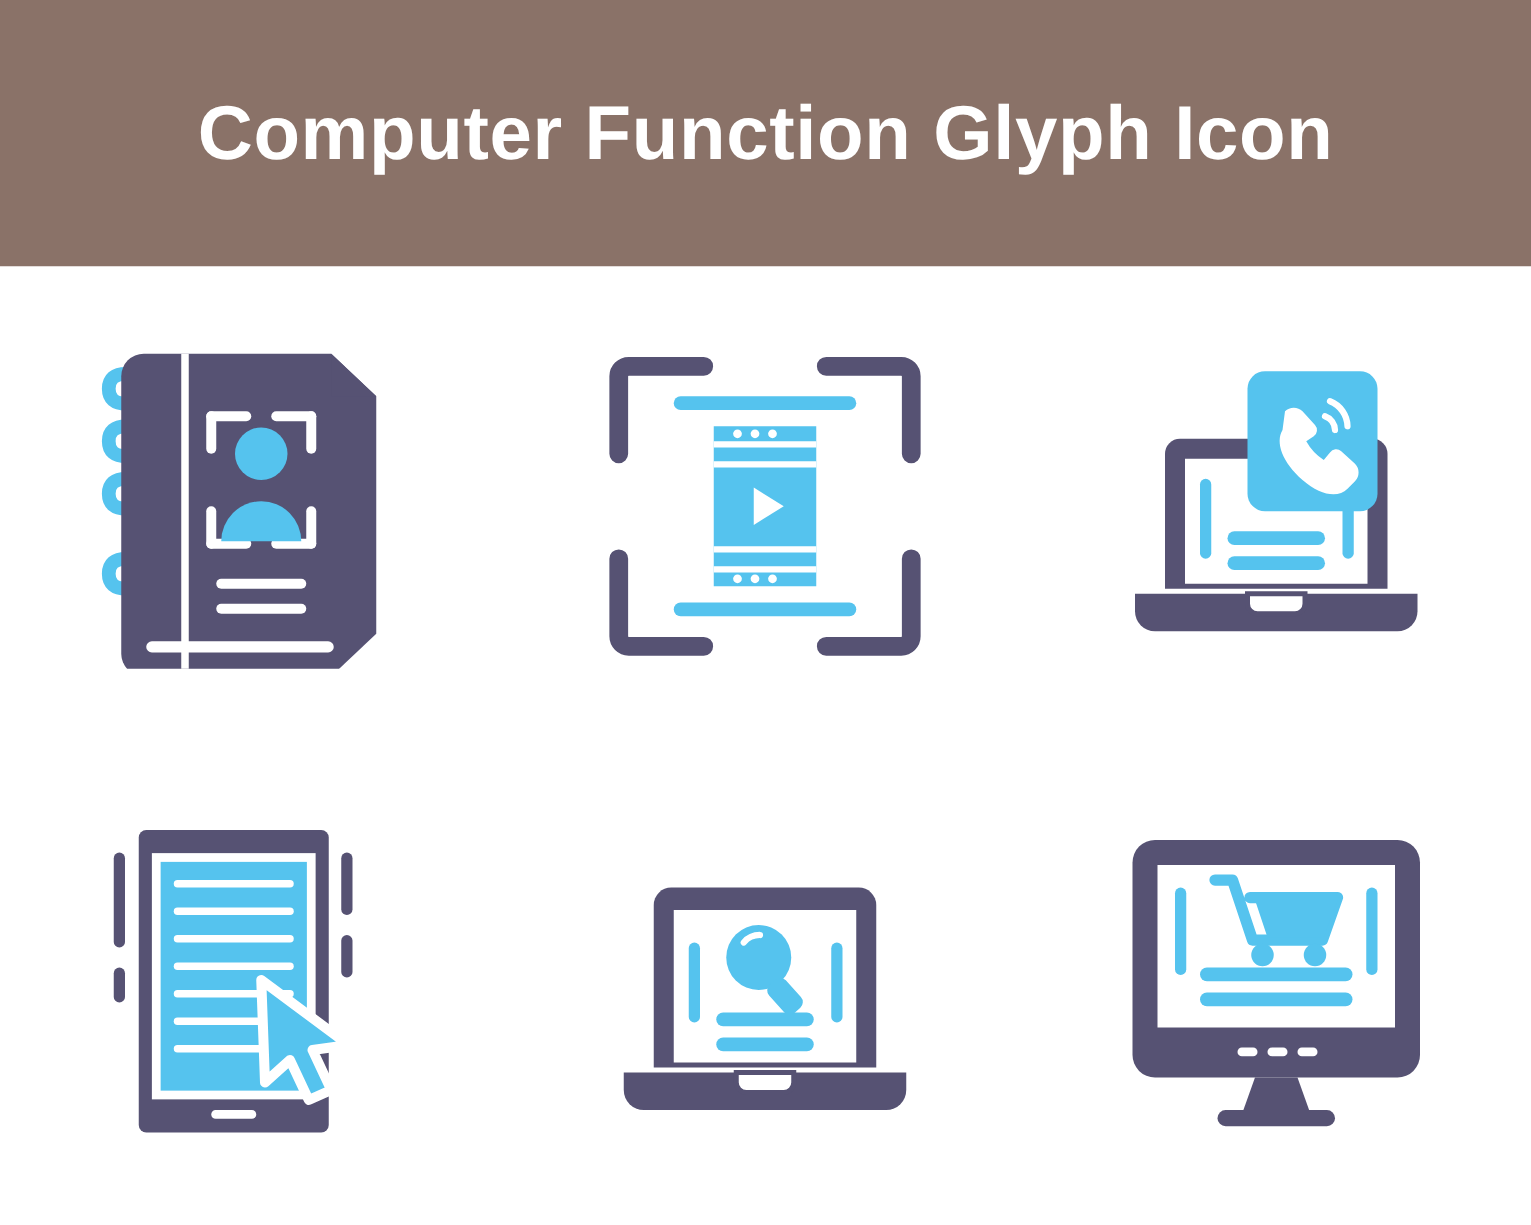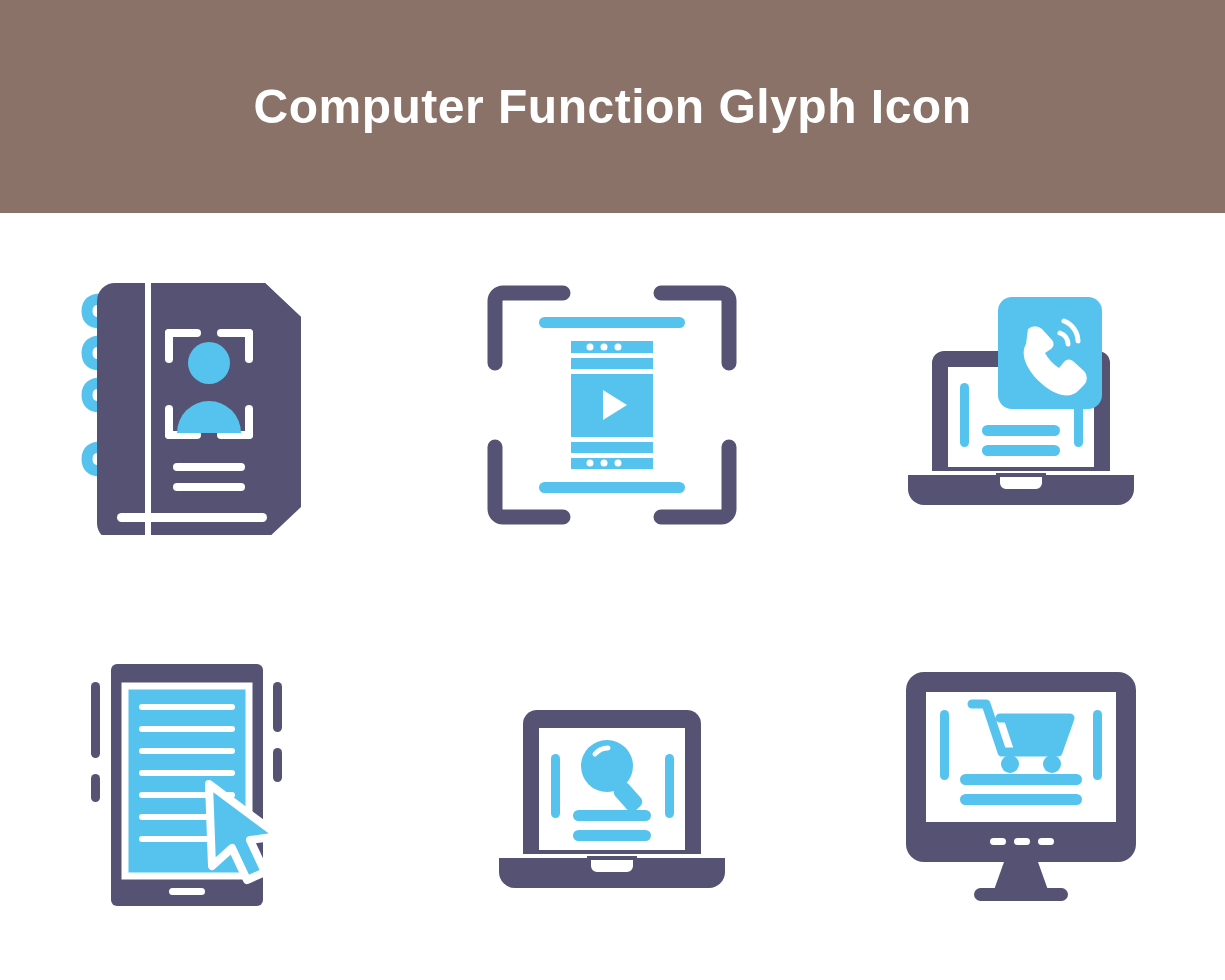--- a/index.html
+++ b/index.html
@@ -26,21 +26,21 @@
     width: 1225px;
     height: 213px;
     background: #8a7268;
     display: flex;
     align-items: center;
     justify-content: center;
   }
   .banner-title {
     color: #ffffff;
     font-family: "Liberation Sans", sans-serif;
-    font-size: 48px;
+    font-size: 61px;
     font-weight: bold;
     letter-spacing: 0.5px;
     line-height: 1;
     white-space: nowrap;
   }
   .grid {
     position: absolute;
     left: 0;
     top: 213px;
     width: 1225px;

